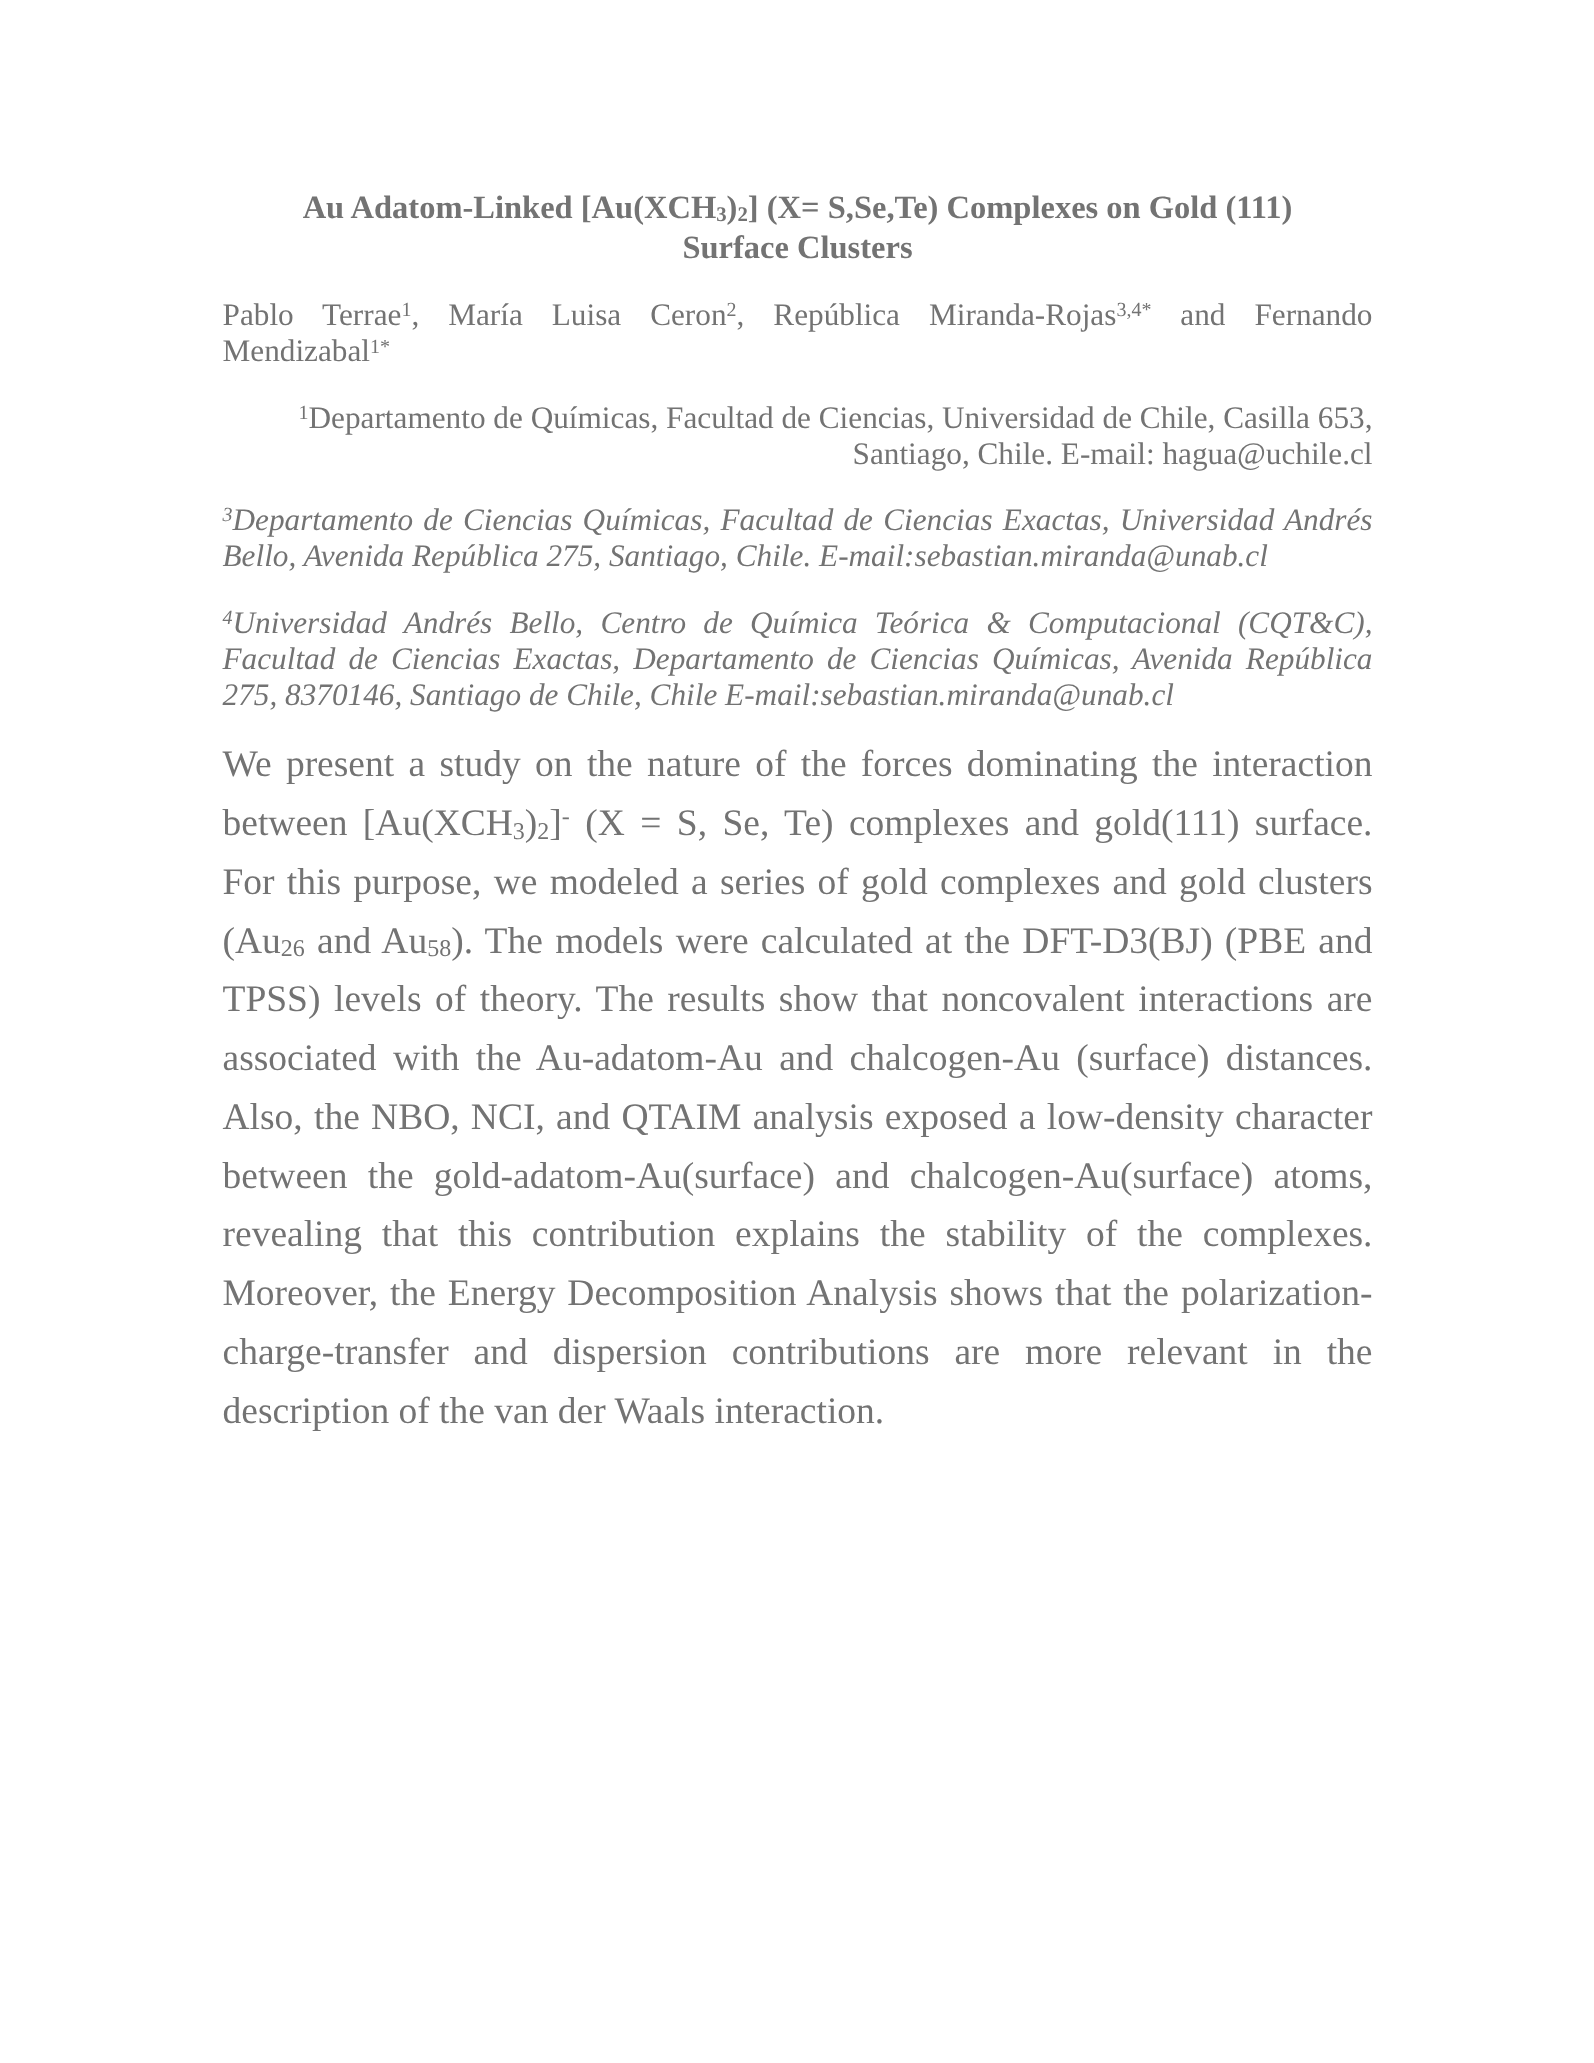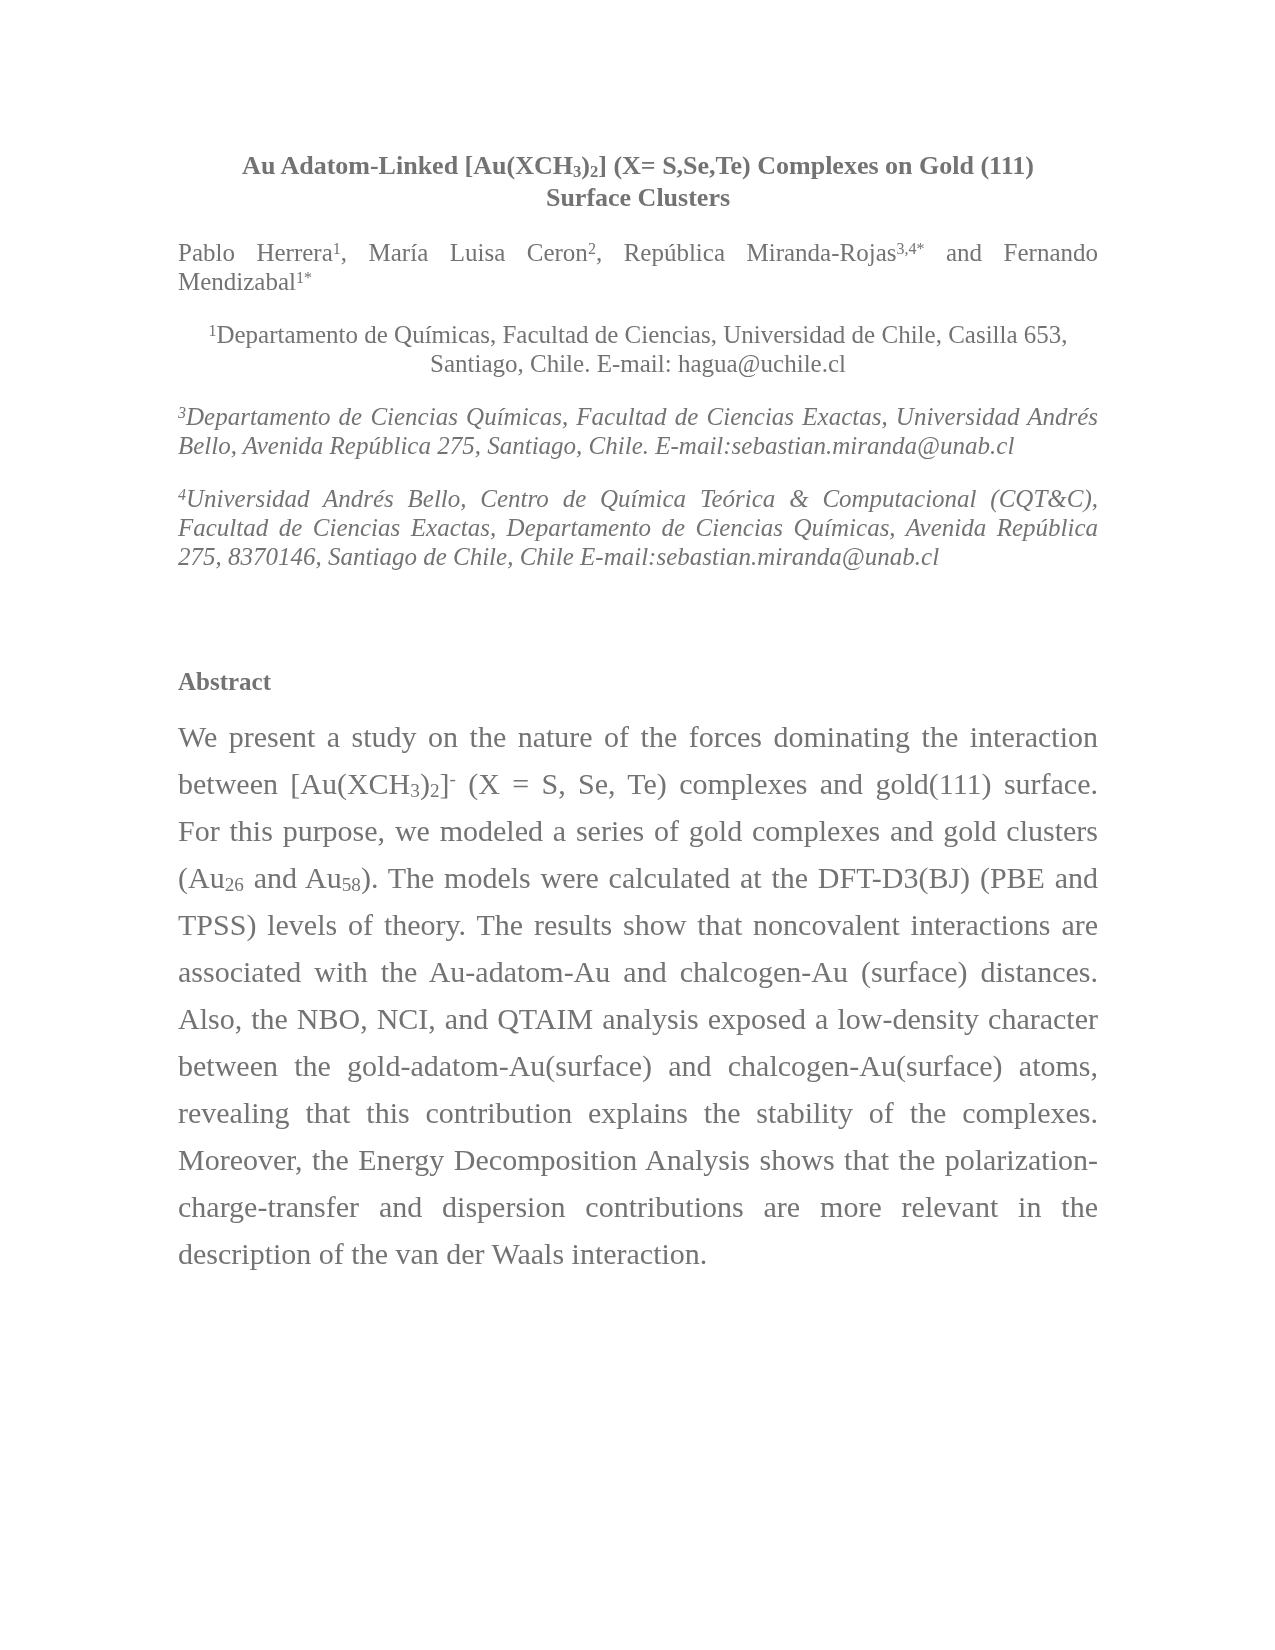--- a/index.html
+++ b/index.html
@@ -34,21 +34,21 @@
   .authors {
     margin-top: 24px;
     font-size: 25px;
     line-height: 29px;
     text-align: justify;
   }
   .aff {
     margin-top: 24px;
     font-size: 25px;
     line-height: 29px;
-    text-align: center;
+    text-align: right;
   }
   .aff.justified {
     text-align: justify;
     font-style: italic;
   }
   .abstract-heading {
     margin-top: 96px;
     font-size: 25px;
     line-height: 29px;
     font-weight: bold;
@@ -70,27 +70,26 @@
   sub { top: 0.16em; }
 </style>
 </head>
 <body>
 
 <div class="page">
   <div class="content">
 
     <h1 class="title"><span>Au Adatom-Linked [Au(XCH</span><sub>3</sub><span>)</span><sub>2</sub><span>] (X= S,Se,Te) Complexes on Gold (111)</span><br><span>Surface Clusters</span></h1>
 
-    <p class="authors"><span>Pablo Herrera</span><sup>1</sup><span>, María Luisa Ceron</span><sup>2</sup><span>, República Miranda-Rojas</span><sup>3,4*</sup><span> and Fernando Mendizabal</span><sup>1*</sup></p>
+    <p class="authors"><span>Pablo Terrae</span><sup>1</sup><span>, María Luisa Ceron</span><sup>2</sup><span>, República Miranda-Rojas</span><sup>3,4*</sup><span> and Fernando Mendizabal</span><sup>1*</sup></p>
 
     <p class="aff"><sup>1</sup><span>Departamento de Químicas, Facultad de Ciencias, Universidad de Chile, Casilla 653,</span><br><span>Santiago, Chile. E-mail: hagua@uchile.cl</span></p>
 
 
     <p class="aff justified"><sup>3</sup><span>Departamento de Ciencias Químicas, Facultad de Ciencias Exactas, Universidad Andrés Bello, Avenida República 275, Santiago, Chile. E-mail:sebastian.miranda@unab.cl</span></p>
 
     <p class="aff justified"><sup>4</sup><span>Universidad Andrés Bello, Centro de Química Teórica &amp; Computacional (CQT&amp;C), Facultad de Ciencias Exactas, Departamento de Ciencias Químicas, Avenida República 275, 8370146, Santiago de Chile, Chile E-mail:sebastian.miranda@unab.cl</span></p>
 
-    <h2 class="abstract-heading">Abstract</h2>
 
     <p class="abstract-body"><span>We present a study on the nature of the forces dominating the interaction between [Au(XCH</span><sub>3</sub><span>)</span><sub>2</sub><span>]</span><sup>-</sup><span> (X = S, Se, Te) complexes and gold(111) surface. For this purpose, we modeled a series of gold complexes and gold clusters (Au</span><sub>26</sub><span> and Au</span><sub>58</sub><span>). The models were calculated at the DFT-D3(BJ) (PBE and TPSS) levels of theory. The results show that noncovalent interactions are associated with the Au-adatom-Au and chalcogen-Au (surface) distances. Also, the NBO, NCI, and QTAIM analysis exposed a low-density character between the gold-adatom-Au(surface) and chalcogen-Au(surface) atoms, revealing that this contribution explains the stability of the complexes. Moreover, the Energy Decomposition Analysis shows that the polarization-charge-transfer and dispersion contributions are more relevant in the description of the van der Waals interaction.</span></p>
 
   </div>
 </div>
 
 </body></html>

